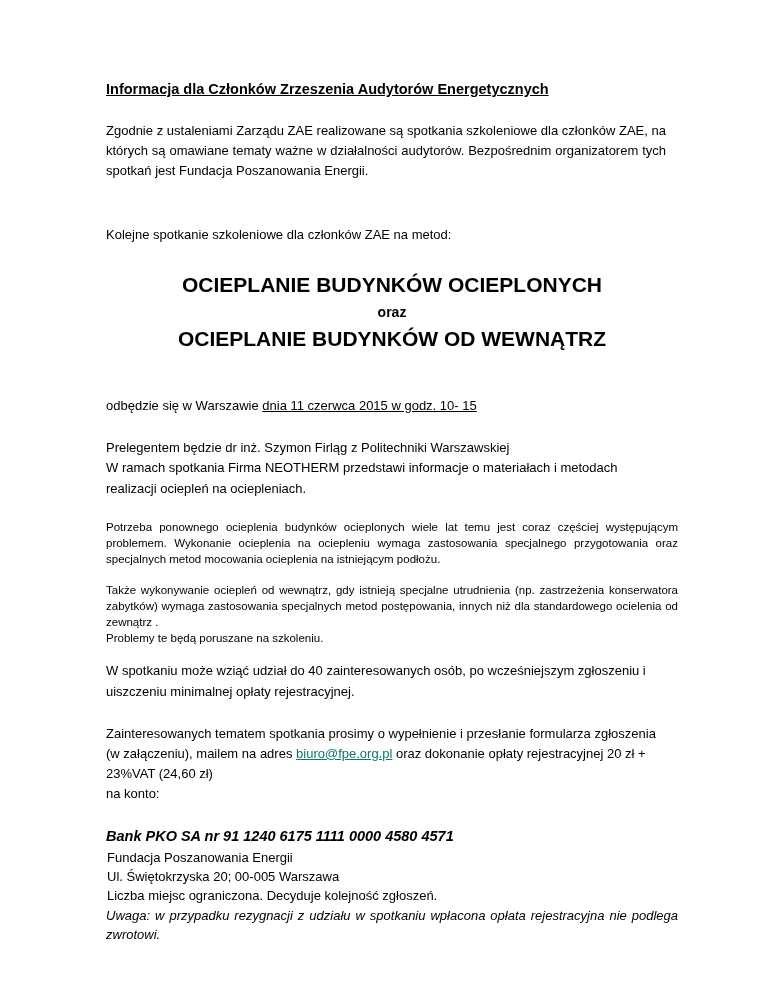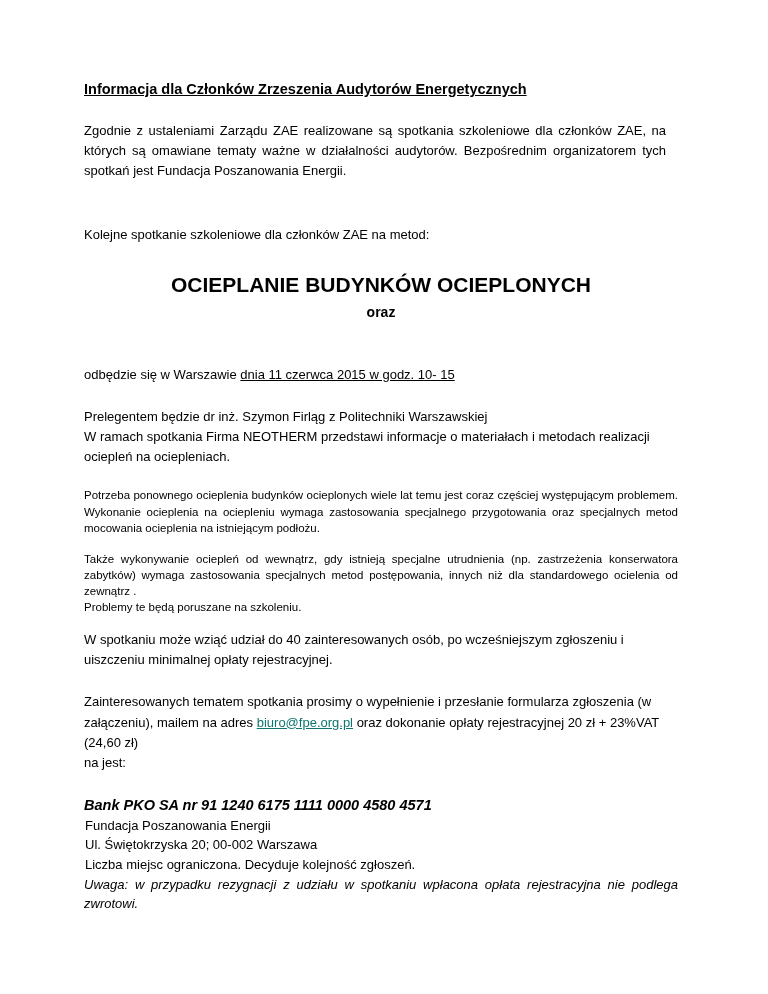--- a/index.html
+++ b/index.html
@@ -8,21 +8,21 @@
     background: #ffffff;
   }
   .page {
     position: relative;
     width: 768px;
     height: 994px;
     background: #ffffff;
     font-family: "Liberation Sans", sans-serif;
     color: #000000;
     box-sizing: border-box;
-    padding: 80px 90px 0 84px;
+    padding: 80px 90px 0 106px;
     overflow: hidden;
   }
   .doc-title {
     font-size: 14.5px;
     font-weight: bold;
     text-decoration: underline;
     margin: 0 0 22px 0;
     line-height: 1.3;
   }
   .para {
@@ -94,46 +94,47 @@
 
   <h1 class="doc-title">Informacja dla Członków Zrzeszenia Audytorów Energetycznych</h1>
 
   <p class="para justify intro">Zgodnie z ustaleniami Zarządu ZAE realizowane są spotkania szkoleniowe dla członków ZAE, na których są omawiane tematy ważne w działalności audytorów. Bezpośrednim organizatorem tych spotkań jest Fundacja Poszanowania Energii.</p>
 
   <p class="para next-meeting">Kolejne spotkanie szkoleniowe dla członków ZAE na metod:</p>
 
   <div class="heading-block">
     <div class="big-heading">OCIEPLANIE BUDYNKÓW OCIEPLONYCH</div>
     <div class="heading-connector">oraz</div>
+    <div class="big-heading">OCIEPLANIE BUDYNKÓW OD WEWNĄTRZ</div>
   </div>
 
   <p class="para date-line"><span>odbędzie się w Warszawie </span><span class="date-bold">dnia 11 czerwca 2015 w godz. 10- 15</span></p>
 
   <div class="para speaker-block">
     <div>Prelegentem będzie dr inż. Szymon Firląg z Politechniki Warszawskiej</div>
     <div>W ramach spotkania Firma NEOTHERM przedstawi informacje o materiałach i metodach realizacji ociepleń na ociepleniach.</div>
   </div>
 
   <p class="small-para">Potrzeba ponownego ocieplenia budynków ocieplonych wiele lat temu jest coraz częściej występującym problemem. Wykonanie ocieplenia na ociepleniu wymaga zastosowania specjalnego przygotowania oraz specjalnych metod mocowania ocieplenia na istniejącym podłożu.</p>
 
   <div class="small-para">
     <div>Także wykonywanie ociepleń od wewnątrz, gdy istnieją specjalne utrudnienia (np. zastrzeżenia konserwatora zabytków) wymaga zastosowania specjalnych metod postępowania, innych niż dla standardowego ocielenia od zewnątrz .</div>
     <div>Problemy te będą poruszane na szkoleniu.</div>
   </div>
 
   <p class="para participation">W spotkaniu może wziąć udział do 40 zainteresowanych osób, po wcześniejszym zgłoszeniu i uiszczeniu minimalnej opłaty rejestracyjnej.</p>
 
   <div class="para registration">
     <span>Zainteresowanych tematem spotkania prosimy o wypełnienie i przesłanie formularza zgłoszenia (w załączeniu), mailem na adres </span><a class="email-link">biuro@fpe.org.pl</a><span> oraz dokonanie opłaty rejestracyjnej 20 zł + 23%VAT (24,60 zł)</span>
-    <div>na jest:</div>
+    <div>na konto:</div>
   </div>
 
   <div class="bank-line">Bank PKO SA nr 91 1240 6175 1111 0000 4580 4571</div>
 
   <div class="org-line">Fundacja Poszanowania Energii</div>
 
-  <div class="org-line">Ul. Świętokrzyska 20; 00-002 Warszawa</div>
+  <div class="org-line">Ul. Świętokrzyska 20; 00-005 Warszawa</div>
 
   <div class="org-line">Liczba miejsc ograniczona. Decyduje kolejność zgłoszeń.</div>
 
   <p class="warning">Uwaga: w przypadku rezygnacji z udziału w spotkaniu wpłacona opłata rejestracyjna nie podlega zwrotowi.</p>
 
 </div>
 
 </body></html>

